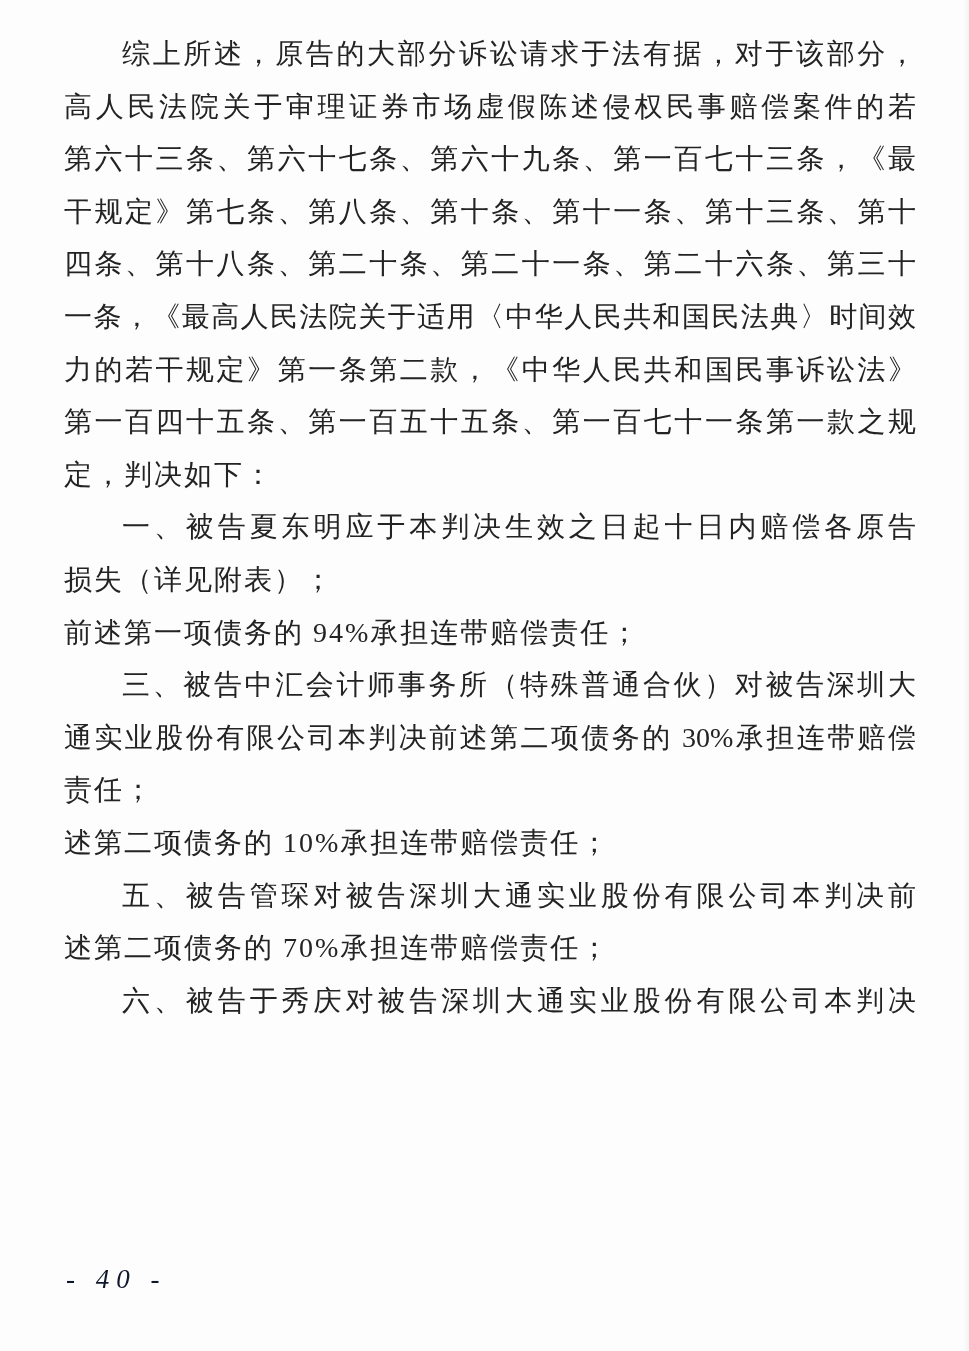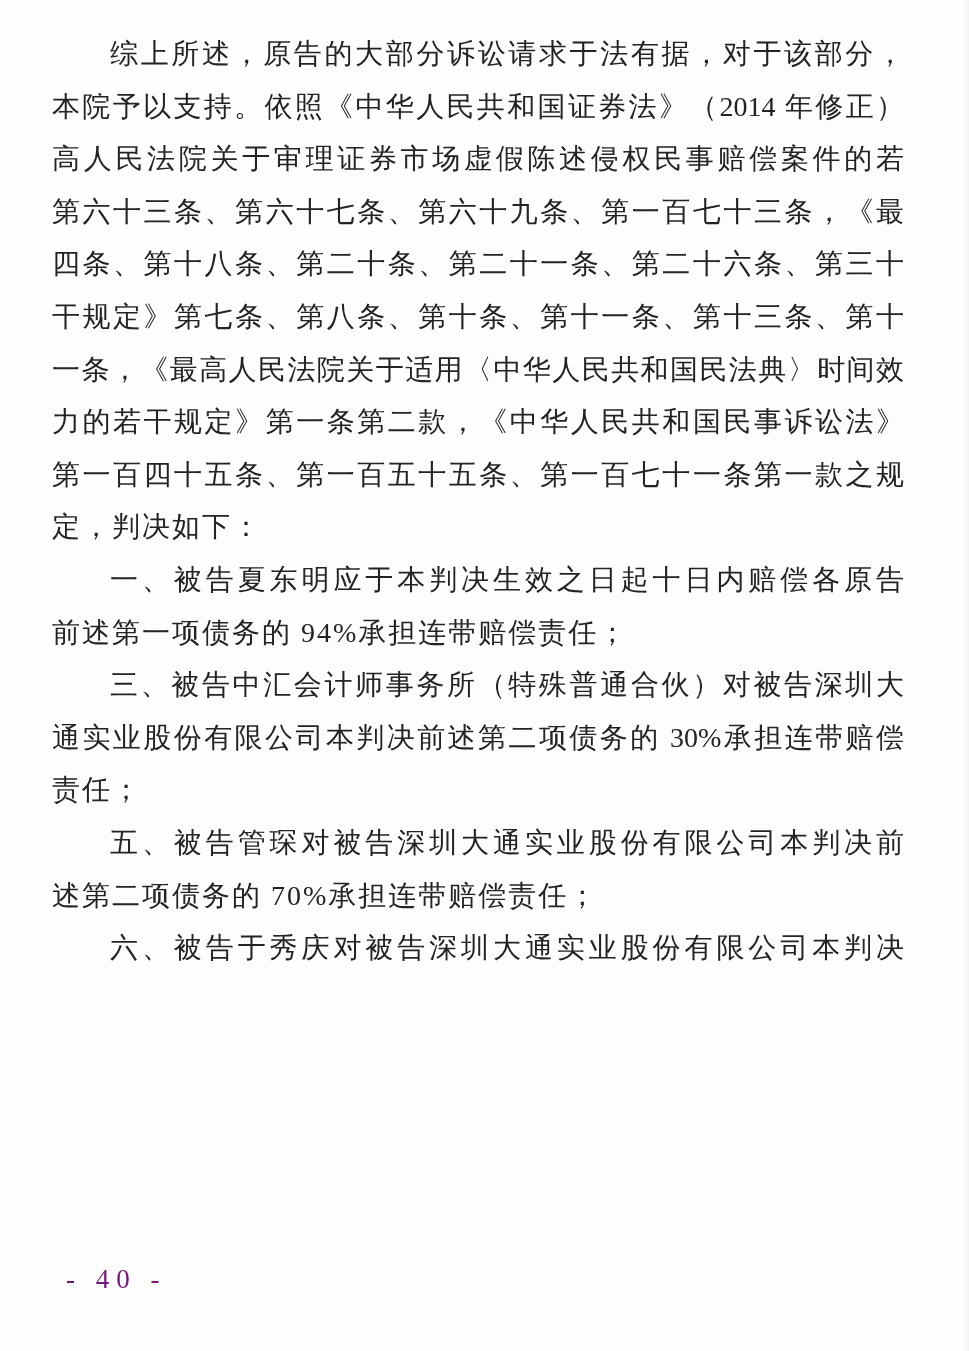--- a/index.html
+++ b/index.html
@@ -19,21 +19,21 @@
   .page::after {
     content: "";
     position: absolute;
     top: 0; right: 0;
     width: 6px; height: 100%;
     background: linear-gradient(to right, rgba(0,0,0,0), rgba(0,0,0,0.04));
     pointer-events: none;
   }
   .text-block {
     position: absolute;
-    left: 52px;
+    left: 64px;
     top: 28px;
     width: 852px;
   }
   .line {
     height: 52.6px;
     line-height: 52.6px;
     font-size: 28px;
     color: #232323;
     text-align: justify;
     text-justify: inter-character;
@@ -49,44 +49,46 @@
     font-family: Liberation Serif, serif;
   }
   .line.indent {
     text-indent: 58px;
   }
   .footer {
     position: absolute;
     left: 66px;
     top: 1264px;
     font-size: 27px;
-    color: #701a75;
+    color: #0f172a;
     letter-spacing: 7px;
+    font-style: italic;
   }
 </style>
 </head>
 <body>
 
 <div class="page">
   <div class="text-block">
       <div class="line fill indent">综上所述，原告的大部分诉讼请求于法有据，对于该部分，</div>
-      <div class="line fill">本院予以支持。依照《中华人民共和国证券法》（2014 年修正）</div>
       <div class="line fill">高人民法院关于审理证券市场虚假陈述侵权民事赔偿案件的若</div>
       <div class="line fill">第六十三条、第六十七条、第六十九条、第一百七十三条，《最</div>
+      <div class="line fill">干规定》第七条、第八条、第十条、第十一条、第十三条、第十</div>
       <div class="line fill">四条、第十八条、第二十条、第二十一条、第二十六条、第三十</div>
-      <div class="line fill">干规定》第七条、第八条、第十条、第十一条、第十三条、第十</div>
       <div class="line fill">一条，《最高人民法院关于适用〈中华人民共和国民法典〉时间效</div>
       <div class="line fill">力的若干规定》第一条第二款，《中华人民共和国民事诉讼法》</div>
       <div class="line fill">第一百四十五条、第一百五十五条、第一百七十一条第一款之规</div>
       <div class="line end">定，判决如下：</div>
       <div class="line fill indent">一、被告夏东明应于本判决生效之日起十日内赔偿各原告</div>
+      <div class="line end">损失（详见附表）；</div>
       <div class="line end">前述第一项债务的 94%承担连带赔偿责任；</div>
       <div class="line fill indent">三、被告中汇会计师事务所（特殊普通合伙）对被告深圳大</div>
       <div class="line fill">通实业股份有限公司本判决前述第二项债务的 30%承担连带赔偿</div>
       <div class="line end">责任；</div>
+      <div class="line end">述第二项债务的 10%承担连带赔偿责任；</div>
       <div class="line fill indent">五、被告管琛对被告深圳大通实业股份有限公司本判决前</div>
       <div class="line end">述第二项债务的 70%承担连带赔偿责任；</div>
       <div class="line fill indent">六、被告于秀庆对被告深圳大通实业股份有限公司本判决</div>
     </div>
   <div class="footer">
     <span>- 40 -</span>
   </div>
 </div>
 
 </body></html>

